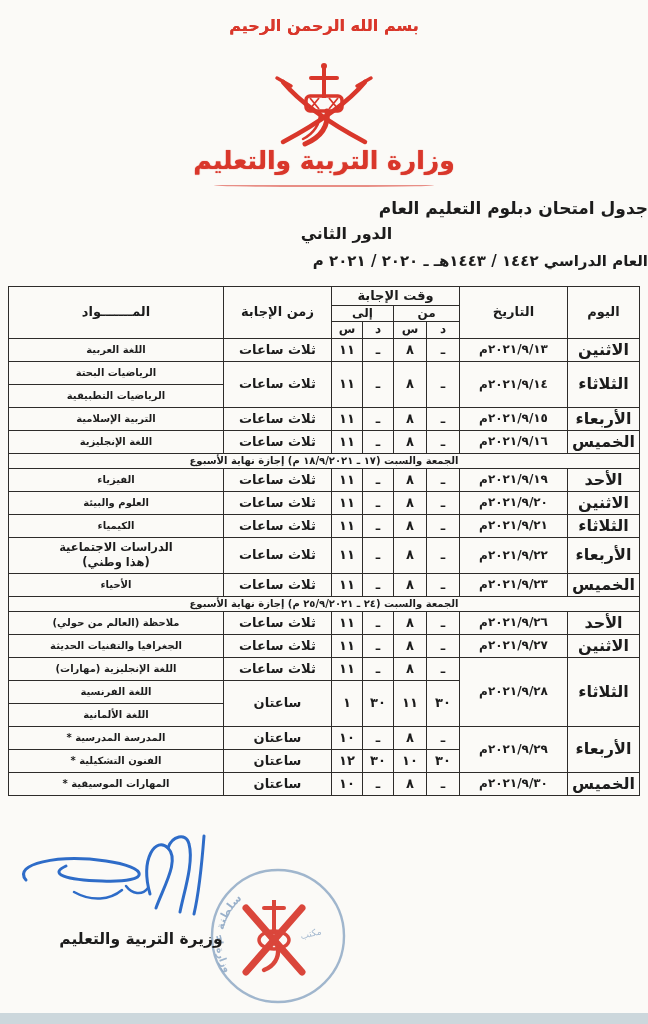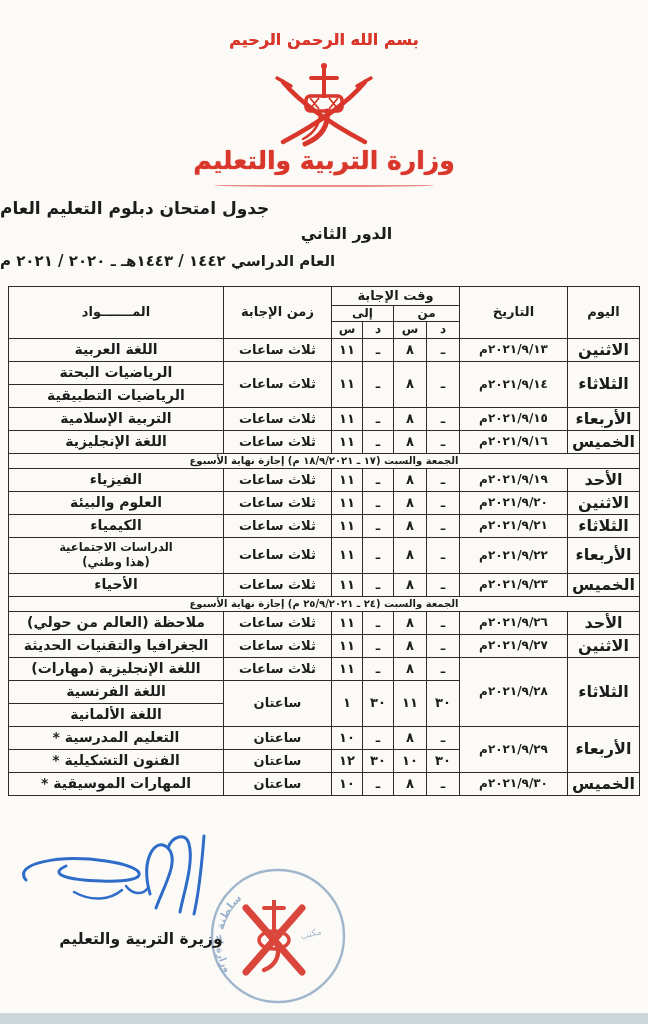--- a/index.html
+++ b/index.html
@@ -11,53 +11,53 @@
   }
   *{margin:0;padding:0;box-sizing:border-box}
   html,body{background:#e8e8e8}
   body{font-family:"DejaVu Sans","Liberation Sans",sans-serif;}
   .page{
     position:relative;width:648px;height:1024px;margin:0 auto;
     background:var(--paper);overflow:hidden;direction:rtl;color:var(--ink);
   }
   
   .bismillah{
-    position:absolute;top:30px;left:0;right:0;text-align:center;
+    position:absolute;top:16px;left:0;right:0;text-align:center;
     color:var(--red);font-size:16px;font-weight:bold;letter-spacing:1px;
     text-shadow:0 0 .6px var(--red);
   }
   .emblem{position:absolute;top:58px;left:50%;transform:translateX(-50%);}
   .ministry{
     position:absolute;top:146px;left:0;right:0;text-align:center;
     color:var(--red);font-size:25px;font-weight:bold;
     text-shadow:0 0 1px var(--red);
   }
   .ministry-rule{
     position:absolute;top:184px;left:214px;width:220px;height:3px;
     border-bottom:2px solid var(--red);opacity:.55;border-radius:50%;
   }
-  .t1{position:absolute;top:198px;left:0;right:0;text-align:left;font-size:17px;font-weight:bold;}
+  .t1{position:absolute;top:198px;left:0;right:0;text-align:right;font-size:17px;font-weight:bold;}
   .t2{position:absolute;top:224px;left:0;right:0;text-align:center;font-size:16px;font-weight:bold;padding-left:45px;}
-  .t3{position:absolute;top:252px;left:0;right:0;text-align:left;font-size:15px;font-weight:bold;}
+  .t3{position:absolute;top:252px;left:0;right:0;text-align:right;font-size:15px;font-weight:bold;}
   
   .tbl-wrap{position:absolute;top:286px;right:8px;left:8px;}
   table{
     width:632px;border-collapse:collapse;table-layout:fixed;
     font-weight:bold;color:var(--ink);
   }
   th,td{
     border:1.6px solid #2e2c2a;text-align:center;vertical-align:middle;
     padding:1px 2px;height:23px;font-size:13px;line-height:1.12;
   }
   thead th{font-size:13px;height:19px}
   thead tr:nth-child(2) th{font-size:12px;height:16px}
   thead tr:nth-child(3) th{font-size:12px;height:15px}
   td.date{font-size:12px;letter-spacing:-.3px}
   td.day{font-size:16px}
-  td.subj{font-size:14px}
+  td.subj{font-size:10px}
   td.two{white-space:pre-line;font-size:11.5px;line-height:1.3;height:36px}
   td.banner{height:15px;font-size:10px;padding:0 6px}
   td.num{font-size:13px}
   
   .note{
     position:absolute;top:806px;right:14px;left:10px;
     color:var(--red);font-size:10.5px;font-weight:bold;text-align:right;
     text-shadow:0 0 .4px var(--red);
   }
   
@@ -283,21 +283,21 @@
             <td class="subj">اللغة الألمانية</td>
           </tr>
           <tr>
             <td rowspan="2" class="day">الأربعاء</td>
             <td rowspan="2" class="date">٢٠٢١/٩/٢٩م</td>
             <td>ـ</td>
             <td class="num">٨</td>
             <td>ـ</td>
             <td class="num">١٠</td>
             <td>ساعتان</td>
-            <td class="subj">التعليم المدرسية *</td>
+            <td class="subj">المدرسة المدرسية *</td>
           </tr>
           <tr>
             <td class="num">٣٠</td>
             <td class="num">١٠</td>
             <td class="num">٣٠</td>
             <td class="num">١٢</td>
             <td>ساعتان</td>
             <td class="subj">الفنون التشكيلية *</td>
           </tr>
           <tr>

